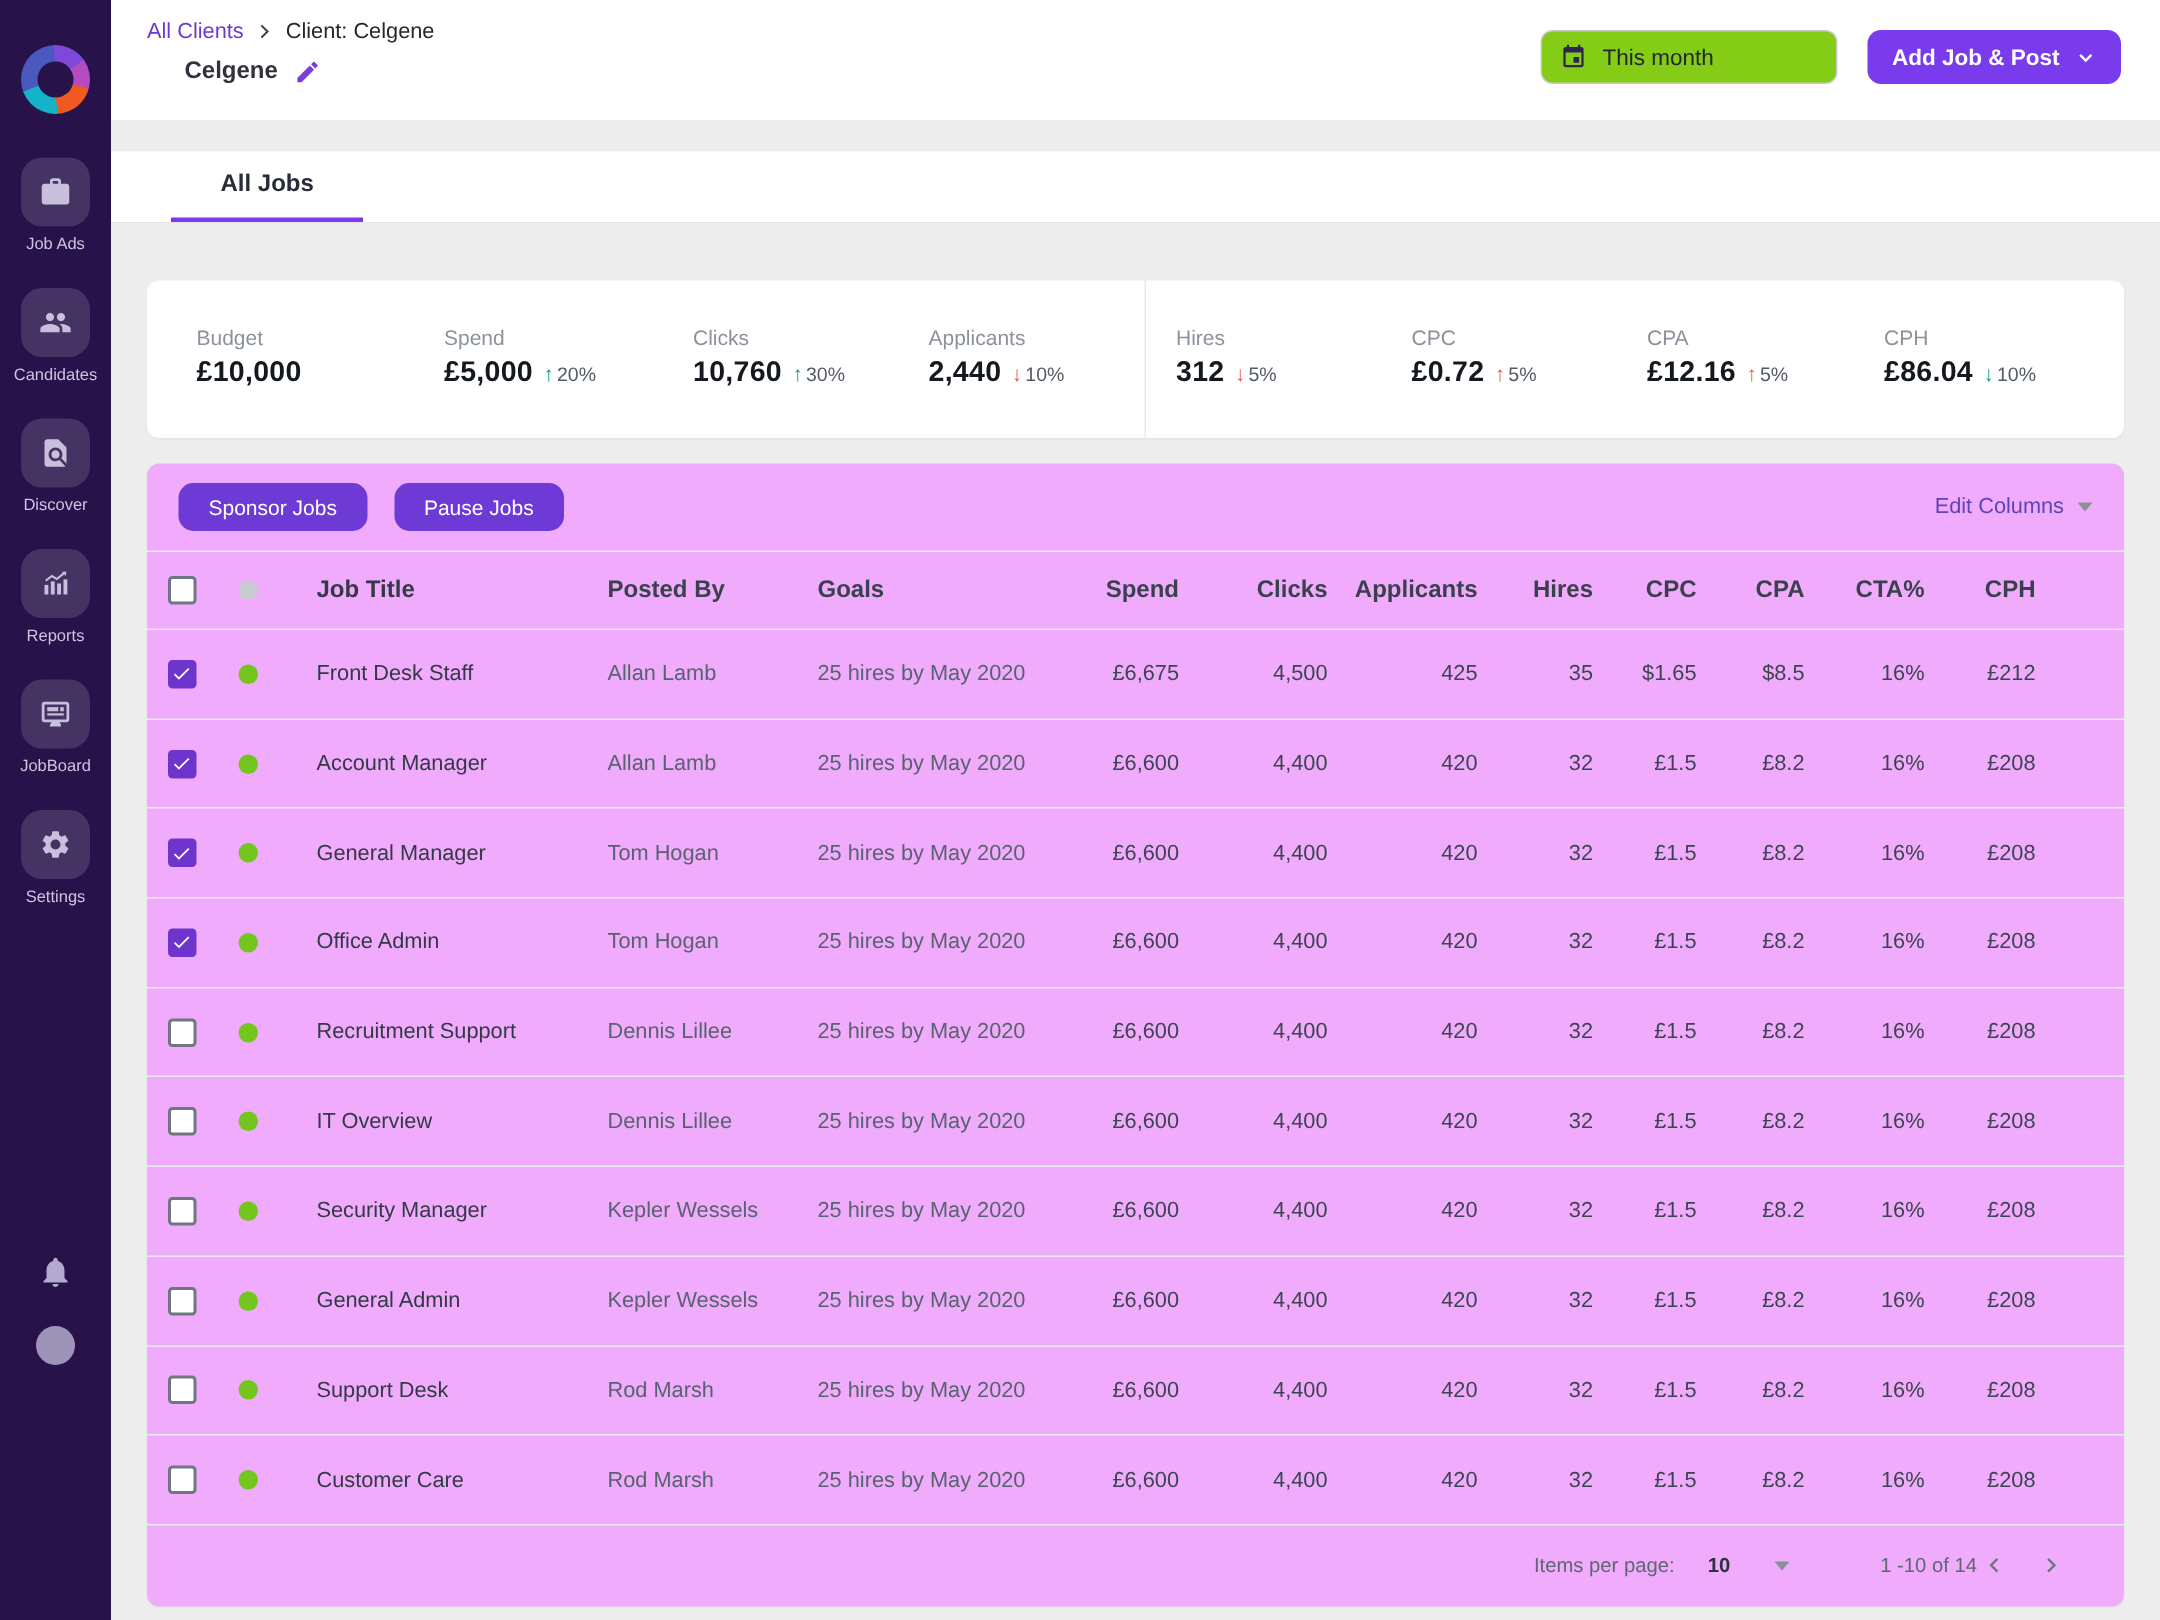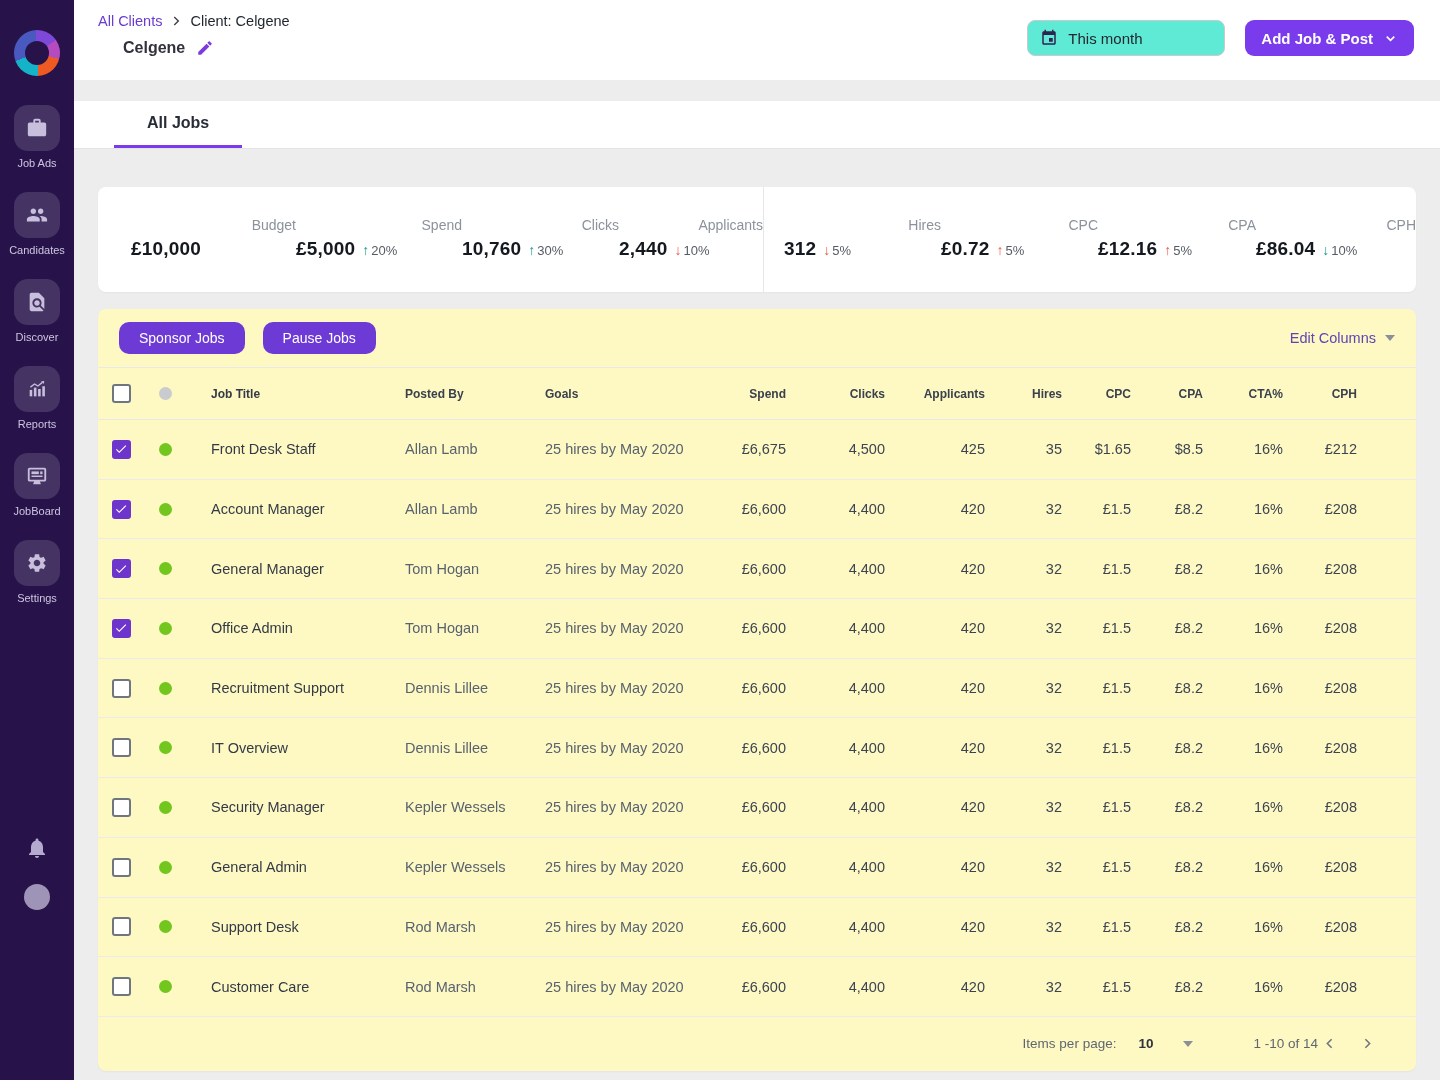--- a/index.html
+++ b/index.html
@@ -24,52 +24,52 @@
   .main { flex:1; display:flex; flex-direction:column; height:1080px;gap:21px; }
   .topbar { background:#fff; height:80px; position:relative; padding:13px 0 0 24px; }
   .breadcrumb { display:flex; align-items:center; font-size:14.5px; }
   .crumb-link { color:#6a3bd0; cursor:pointer; }
   .crumb-sep { width:14px; height:14px; margin:0 7px; stroke:#3c424c; stroke-width:2.4; fill:none; }
   .crumb-current { color:#23272f; }
   .title-row { display:flex; align-items:center; margin-top:10px; }
   .page-title { font-size:16px; font-weight:700; color:#34313c;margin-left:25px; }
   .pencil { width:18px; height:18px; fill:#7c3bdc; margin-left:11px; cursor:pointer; }
   .top-actions { position:absolute; right:26px; top:20px; display:flex; align-items:center; gap:20px; }
-  .datepicker { width:198px; height:36px; border:1px solid #c8cad0; border-radius:8px; background:#5eead4; display:flex; align-items:center; padding:0 12px; gap:10px; cursor:pointer; }
+  .datepicker { width:198px; height:36px; border:1px solid #c8cad0; border-radius:8px; background:#84cc16; display:flex; align-items:center; padding:0 12px; gap:10px; cursor:pointer; }
   .datepicker svg { width:18px; height:18px; fill:#2e2450; }
   .datepicker-label { font-size:15px; color:#23272f; }
   .add-btn { height:36px; padding:0 16px; border:none; border-radius:9px; background:#7a3bec; color:#fff; font-size:15px; font-weight:700; font-family:inherit; display:flex; align-items:center; gap:10px; cursor:pointer; }
   .add-btn svg { width:15px; height:15px; stroke:#fff; stroke-width:2.6; fill:none; }
 
   .tabbar { background:#fff; height:48px; border-bottom:1px solid #e3e3e6; display:flex; padding-left:40px; }
   .tab { padding:0 33px; font-size:16px; color:#7b828d; line-height:44px; border-bottom:3px solid transparent; cursor:pointer; }
   .tab.active { color:#272c37; font-weight:600; border-bottom-color:#7c3aed; }
 
   .content { flex:1; background:#ededee; padding:17px 24px; overflow:hidden; }
 
   
-  .stats-card { background:#fff; border-radius:8px; height:105px; display:flex; box-shadow:0 1px 2px rgba(0,0,0,0.04);text-align:right; }
+  .stats-card { background:#fff; border-radius:8px; height:105px; display:flex; box-shadow:0 1px 2px rgba(0,0,0,0.04); }
   .stats-half { flex:1; display:grid; grid-template-columns:165px 166px 157px 1fr; padding:30px 0 0 33px; }
   .stats-half.right { border-left:1px solid #e7e7e9; padding-left:20px; grid-template-columns:157px 157px 158px 1fr; }
   .stat-label { font-size:14px; color:#8c929c; }
   .stat-line { display:flex; align-items:baseline; margin-top:5px; }
   .stat-value { font-size:19px; font-weight:700; color:#14181f; letter-spacing:0.2px; }
   .stat-delta { display:flex; align-items:baseline; margin-left:7px; font-size:13px; color:#555b63; }
   .stat-delta .arrow { font-size:14px; font-weight:700; margin-right:2px; }
 
   
-  .table-card { background:#fef9c3; border-radius:8px; margin-top:17px; box-shadow:0 1px 2px rgba(0,0,0,0.04); }
+  .table-card { background:#f0abfc; border-radius:8px; margin-top:17px; box-shadow:0 1px 2px rgba(0,0,0,0.04); }
   .toolbar { display:flex; align-items:center; padding:13px 21px; border-bottom:1px solid #e9e9eb; }
   .action-btn { height:32px; padding:0 20px; margin-right:18px; border:none; border-radius:10px; background:#6e3ad5; color:#fff; font-size:14px; font-weight:500; font-family:inherit; cursor:pointer; }
   .edit-columns { margin-left:auto; display:flex; align-items:center; gap:9px; cursor:pointer; }
   .edit-columns-label { font-size:14.5px; color:#5f44b5; }
   .caret-down { width:0; height:0; border-left:5px solid transparent; border-right:5px solid transparent; border-top:6px solid #8a8f98; }
 
   .tgrid { display:grid; grid-template-columns:46px 42px 219px 140px 143px 98px 99px 100px 77px 69px 72px 80px 74px; padding-right:59px; align-items:center; }
-  .thead { height:52px; border-bottom:1px solid #e9e9eb; font-size:12px; font-weight:600; color:#3a414d; }
+  .thead { height:52px; border-bottom:1px solid #e9e9eb; font-size:16px; font-weight:600; color:#3a414d; }
   .trow { height:59.7px; border-bottom:1px solid #eceaee; font-size:14.5px; }
   .cell.num, .hcell.num { text-align:right; }
   .c-title { color:#333a46; padding-left:25px; }
   .thead .c-title { padding-left:25px; }
   .c-muted { color:#59626f; }
   .cell.num { color:#3d4451; }
 
   .c-check { display:flex; justify-content:center; }
   .checkbox { width:19px; height:19px; border:2px solid #70767f; border-radius:3px; background:#fff; display:flex; align-items:center; justify-content:center; cursor:pointer; }
   .checkbox .check { display:none; width:14px; height:14px; fill:#fff; }

